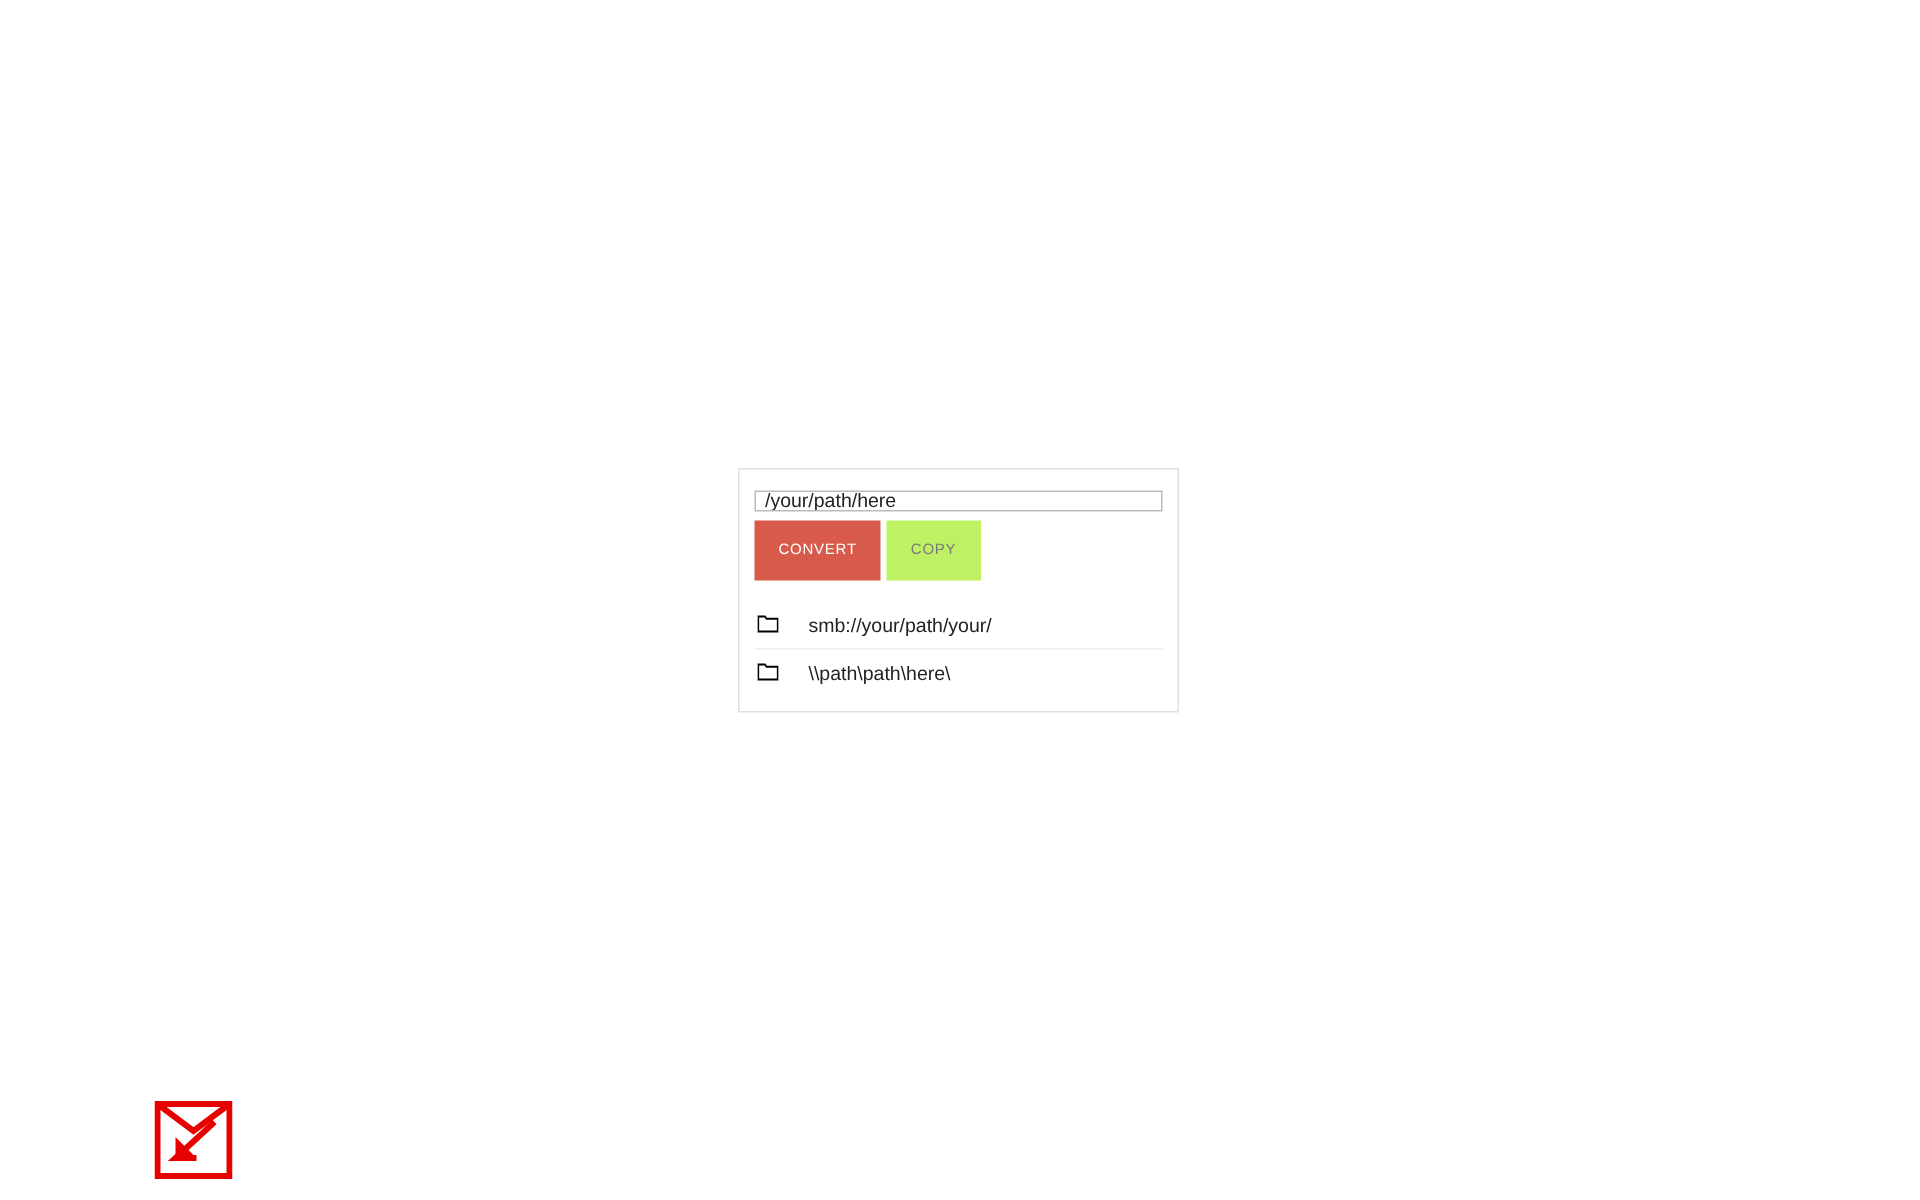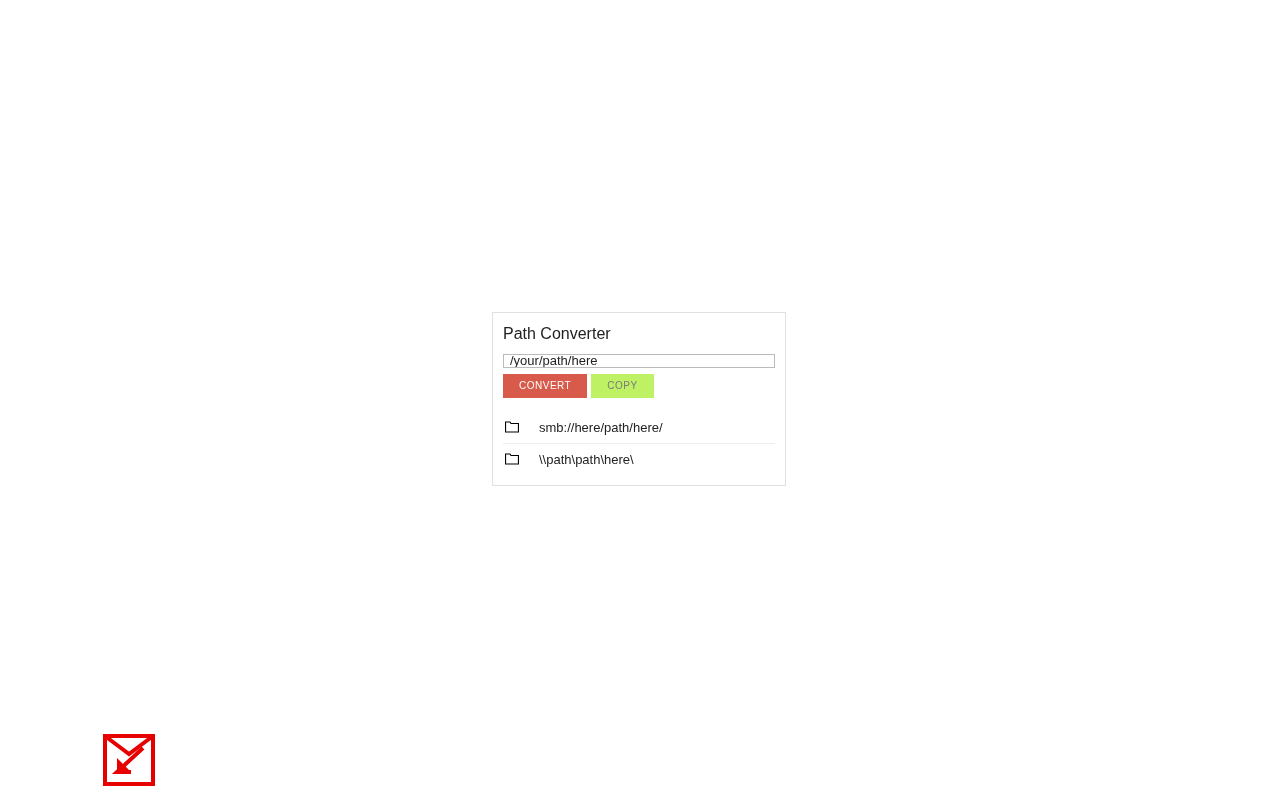--- a/index.html
+++ b/index.html
@@ -35,21 +35,21 @@
       outline: none;
       margin-bottom: 6px;
     }
     .button-row {
       display: flex;
       gap: 4px;
       margin-bottom: 14px;
     }
     .btn {
       border: none;
-      height: 24px;
+      height: 40px;
       font-size: 10px;
       letter-spacing: 0.5px;
       padding: 0 16px;
       cursor: pointer;
       font-family: inherit;
     }
     .btn-convert {
       background: #d75a4a;
       color: #fff;
     }
@@ -82,31 +82,30 @@
       left: 103px;
       top: 734px;
       width: 52px;
       height: 52px;
     }
   </style>
 </head>
 <body>
 
 <div class="panel">
-  <div class="panel-title">Path Converter</div>
   <input class="path-input" type="text" value="/your/path/here" style="">
   <div class="button-row">
     <button class="btn btn-convert">CONVERT</button>
     <button class="btn btn-copy">COPY</button>
   </div>
   <div class="result-row">
     <svg class="folder-icon" viewBox="0 0 14 12">
       <path d="M0.5 2.5 L0.5 11 L13.5 11 L13.5 2.5 L6 2.5 L5 1 L0.5 1 Z" fill="none" stroke="#000" stroke-width="1.2"></path>
     </svg>
-    <span class="result-text">smb://here/path/here/</span>
+    <span class="result-text">smb://your/path/your/</span>
   </div>
   <div class="result-row">
     <svg class="folder-icon" viewBox="0 0 14 12">
       <path d="M0.5 2.5 L0.5 11 L13.5 11 L13.5 2.5 L6 2.5 L5 1 L0.5 1 Z" fill="none" stroke="#000" stroke-width="1.2"></path>
     </svg>
     <span class="result-text">\\path\path\here\</span>
   </div>
 </div>
 
 <svg class="corner-logo" viewBox="0 0 52 52">

